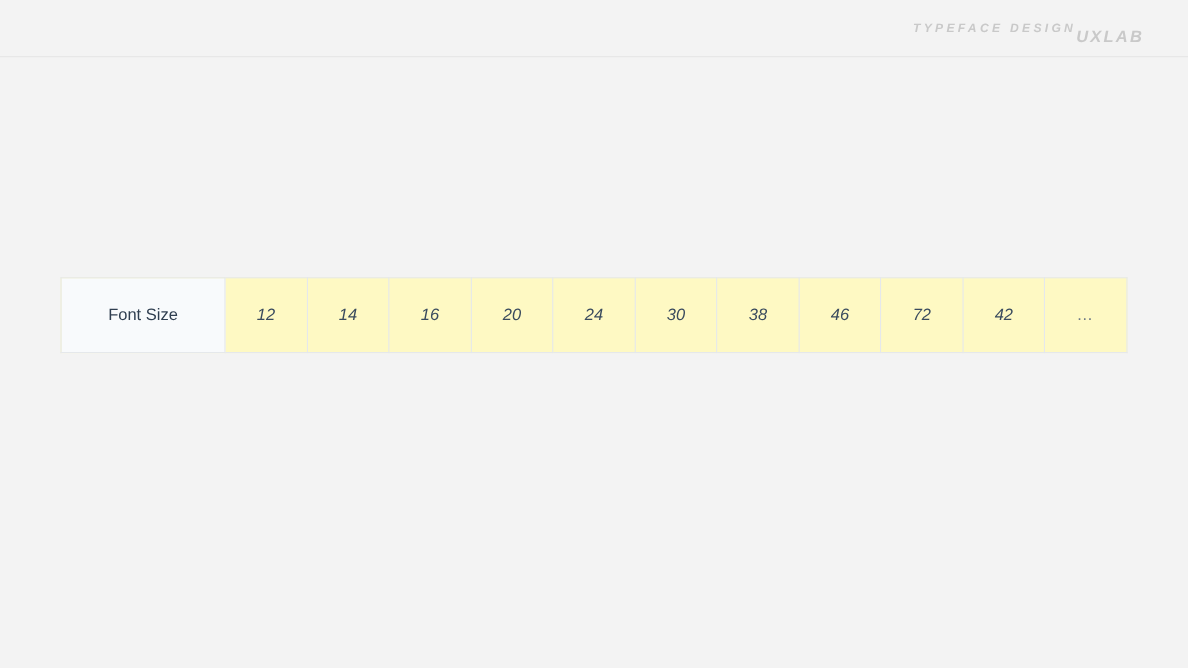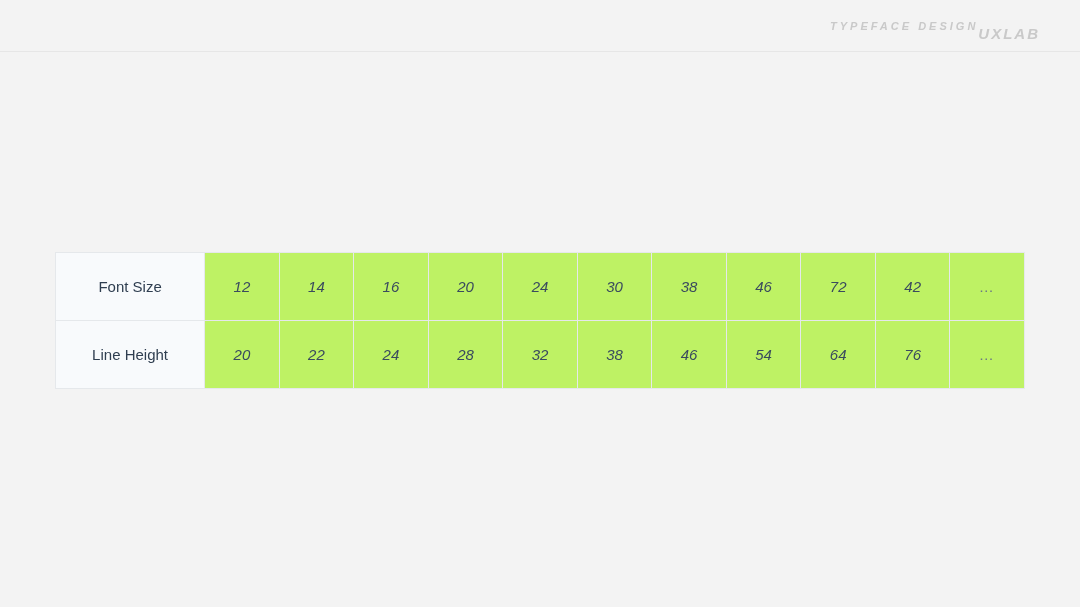--- a/index.html
+++ b/index.html
@@ -41,21 +41,21 @@
     }
     .content {
       width: 100%;
       display: flex;
       justify-content: center;
       padding-top: 200px;
     }
     .table {
       width: 970px;
       border-collapse: collapse;
-      background: #bef264;
+      background: #fef9c3;
     }
     .table td {
       border: 1px solid #e5e8eb;
       text-align: center;
       vertical-align: middle;
       height: 68px;
       color: #3a4b5e;
       font-size: 15px;
     }
     .table td.row-header {
@@ -93,29 +93,15 @@
       <td class="value-cell">16</td>
       <td class="value-cell">20</td>
       <td class="value-cell">24</td>
       <td class="value-cell">30</td>
       <td class="value-cell">38</td>
       <td class="value-cell">46</td>
       <td class="value-cell">72</td>
       <td class="value-cell">42</td>
       <td class="ellipsis">…</td>
     </tr>
-    <tr>
-      <td class="row-header">Line Height</td>
-      <td class="value-cell">20</td>
-      <td class="value-cell">22</td>
-      <td class="value-cell">24</td>
-      <td class="value-cell">28</td>
-      <td class="value-cell">32</td>
-      <td class="value-cell">38</td>
-      <td class="value-cell">46</td>
-      <td class="value-cell">54</td>
-      <td class="value-cell">64</td>
-      <td class="value-cell">76</td>
-      <td class="ellipsis">…</td>
-    </tr>
   </tbody>
     </table>
 </div>
 
 </body></html>

